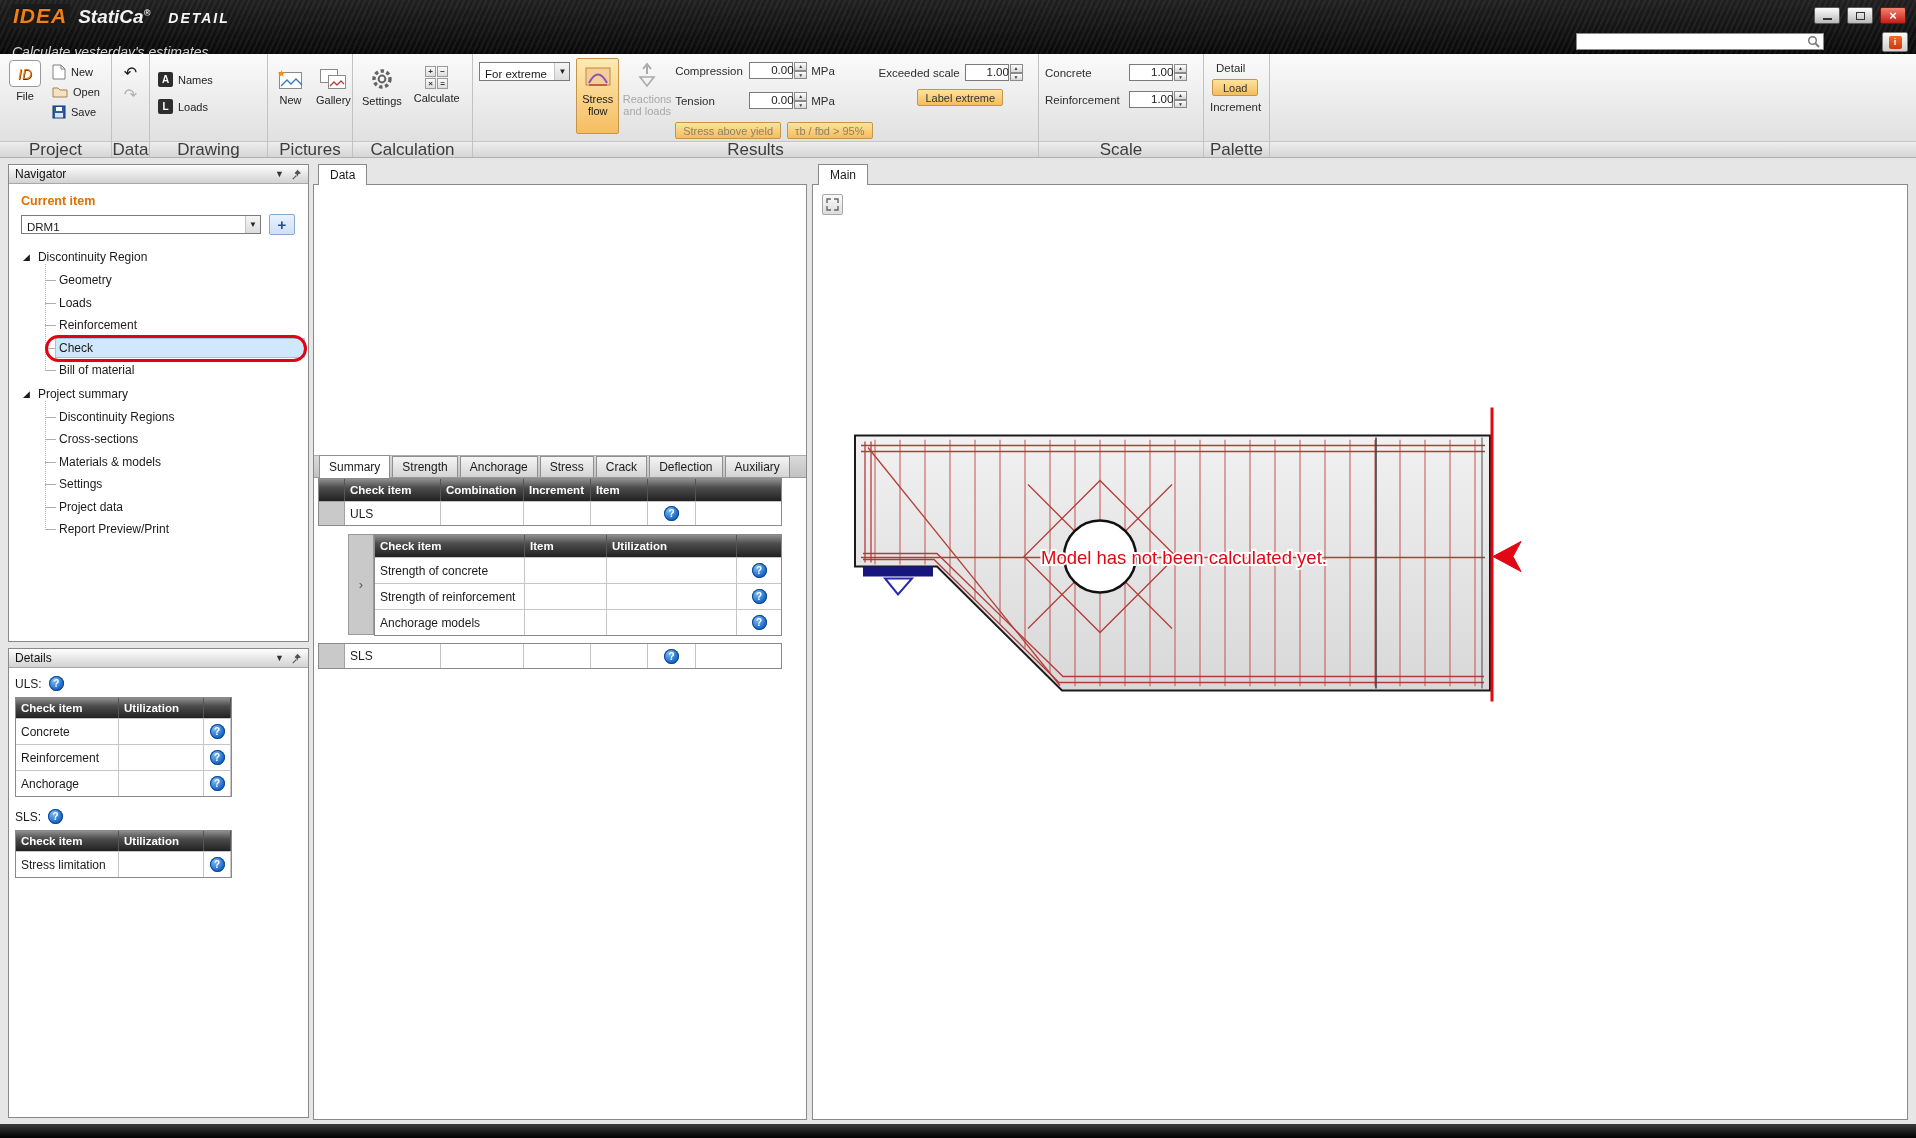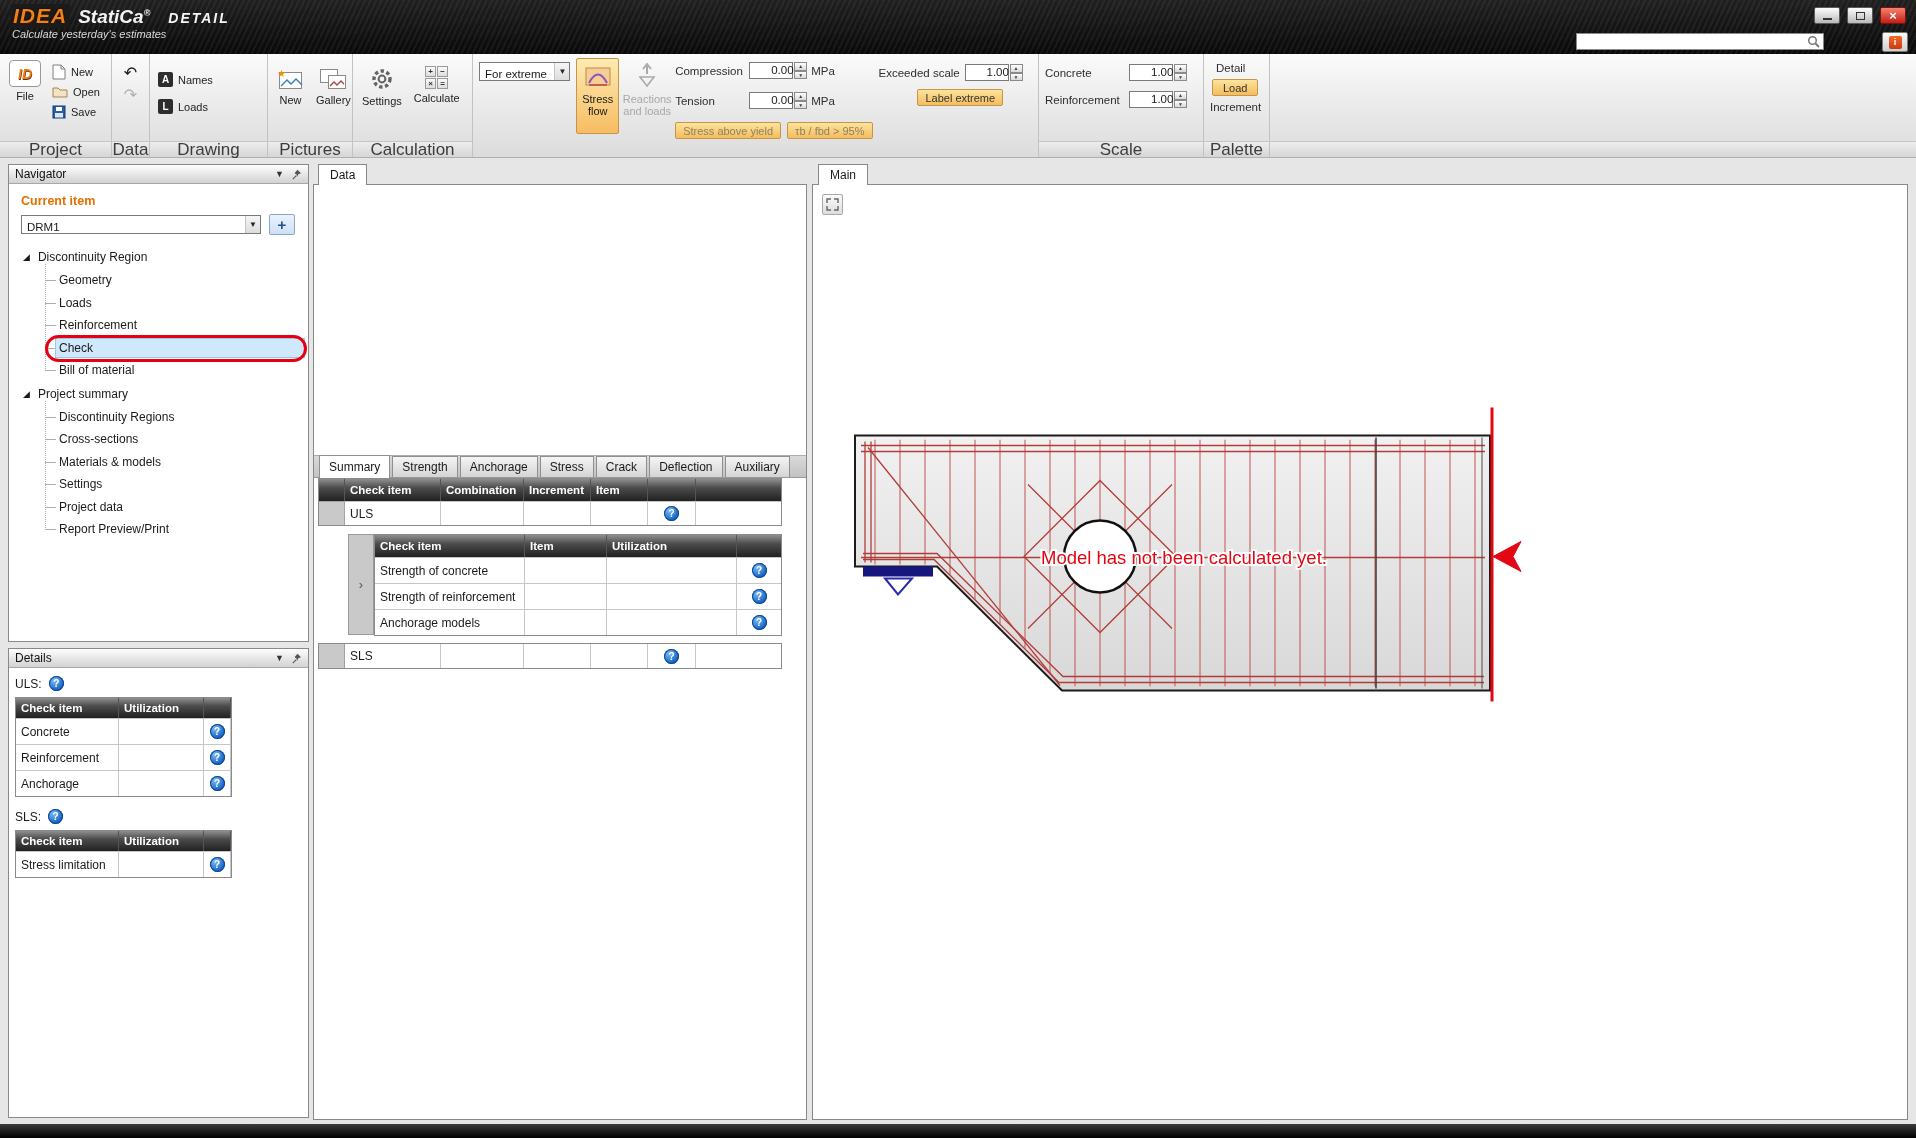--- a/index.html
+++ b/index.html
@@ -9,21 +9,21 @@
   .topbar{position:absolute;top:0;left:0;width:100%;height:54px;background:#121212;
     background-image:repeating-linear-gradient(115deg,rgba(255,255,255,.05) 0 2px,transparent 2px 5px),
       linear-gradient(180deg,#202020,#090909);}
   .logo{position:absolute;left:10px;top:4px;display:flex;align-items:baseline;gap:8px;}
   .logo-idea{font-weight:800;font-style:italic;font-size:21px;color:#f08018;letter-spacing:1px;
     text-shadow:0 0 2px #000,1px 1px 0 #3a2000;background:#1b1b1b;padding:0 3px;border-radius:3px;}
   .logo-statica{color:#f2f2f2;font-size:19px;font-weight:700;font-style:italic;}
   .logo-statica sup{font-size:9px;}
   .logo-detail{color:#f5f5f5;font-size:14px;font-weight:700;font-style:italic;letter-spacing:2px;margin-left:10px;}
   .doc-title{position:absolute;left:0;right:0;top:9px;text-align:center;color:#f2f2f2;font-size:13px;pointer-events:none;}
-  .tagline{position:absolute;left:12px;top:28px;color:#d8d8d8;font-size:11px;font-style:italic;}
+  .tagline{position:absolute;left:12px;top:44px;color:#d8d8d8;font-size:14px;font-style:italic;}
   .winbtns{position:absolute;right:10px;top:7px;display:flex;gap:7px;}
   .wbtn{width:26px;height:17px;border:1px solid #5a5a5a;border-radius:2px;display:flex;align-items:center;justify-content:center;
     background:linear-gradient(#fdfdfd,#b9b9b9);cursor:default;}
   .wbtn .mingl{width:9px;height:2px;background:#333;margin-top:7px;}
   .wbtn .maxgl{width:9px;height:8px;border:1.5px solid #333;}
   .wbtn.close{background:linear-gradient(#f4826e,#c41e14);border-color:#7c120c;color:#fff;font-weight:700;font-size:13px;line-height:1;}
   .search{position:absolute;right:92px;top:33px;width:248px;height:17px;background:#fff;border:1px solid #8a8a8a;
     display:flex;align-items:center;}
   .search input{flex:1;border:none;outline:none;height:13px;font-size:11px;padding:0 4px;font-family:inherit;}
   .search svg{margin-right:3px;}
@@ -34,21 +34,21 @@
   
   .ribbon{position:absolute;top:54px;left:0;right:0;height:104px;display:flex;
     background:linear-gradient(#fbfbfb,#e9e9e9 55%,#dcdcdc);border-bottom:1px solid #b0b0b0;}
   .rgroup{position:relative;height:100%;border-right:1px solid #c2c2c2;padding:4px 6px 20px;display:flex;gap:6px;}
   .glabel{position:absolute;left:0;right:0;bottom:0;height:16px;line-height:15px;text-align:center;font-size:17px;color:#3c3c3c;
     background:linear-gradient(#ededed,#d6d6d6);border-top:1px solid #c6c6c6;}
   .rbtn{display:flex;flex-direction:column;align-items:center;gap:3px;font-size:11px;color:#222;padding:2px 3px;}
   .rbtn-sm{display:flex;align-items:center;gap:5px;height:19px;font-size:11px;color:#222;padding:0 2px;}
   .col{display:flex;flex-direction:column;}
   .file-logo{width:32px;height:27px;background:#fff;border:1px solid #999;border-radius:4px;display:flex;align-items:center;justify-content:center;}
-  .file-logo b{color:#f07f1a;font-style:italic;font-size:14px;font-weight:700;text-shadow:0.5px 0.5px 0 #5a3000;}
+  .file-logo b{color:#f07f1a;font-style:italic;font-size:14px;font-weight:400;text-shadow:0.5px 0.5px 0 #5a3000;}
   .badge{width:15px;height:15px;background:#2d2d2d;color:#fff;font-weight:700;font-size:10px;border-radius:2px;
     display:flex;align-items:center;justify-content:center;}
   .uglyph{font-size:16px;width:24px;text-align:center;line-height:18px;}
   .dis{color:#b2b2b2;}
   .calcic{display:grid;grid-template-columns:11px 11px;grid-template-rows:11px 11px;gap:1px;}
   .calcic span{background:linear-gradient(#fafafa,#ddd);border:1px solid #9a9a9a;font-size:8px;font-weight:700;color:#333;
     display:flex;align-items:center;justify-content:center;}
   .combo{display:inline-flex;height:19px;border:1px solid #7a7a7a;background:#fff;align-items:flex-end;}
   .combo .ctext{padding:0 5px;flex:1;font-size:11.5px;white-space:nowrap;}
   .combo .carrow{width:15px;height:100%;border-left:1px solid #c4c4c4;background:linear-gradient(#f6f6f6,#dcdcdc);
@@ -320,20 +320,21 @@
           <span class="valbox">
               <span class="val">1.00</span>
               <span class="spin">
                 <b>▲</b>
                 <b>▼</b>
               </span>
             </span>
         </div>
         <span class="obtn" style="align-self:center;margin-left:10px">Label extreme</span>
       </div>
+      <div class="glabel">Results</div>
     </div>
 
     <div class="rgroup" style="width:165px">
       <div class="col" style="gap:6px;margin-top:4px">
         <div class="rrow">
           <span class="rlabel" style="width:80px">Concrete</span>
           <span class="valbox">
               <span class="val">1.00</span>
               <span class="spin">
                 <b>▲</b>

